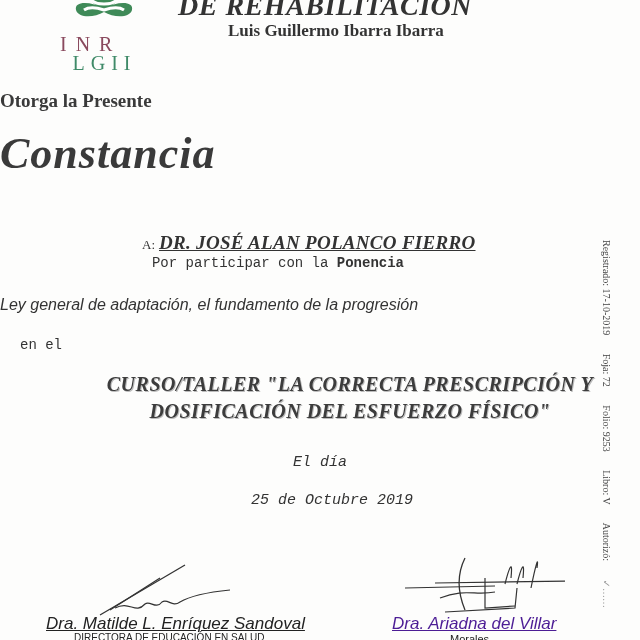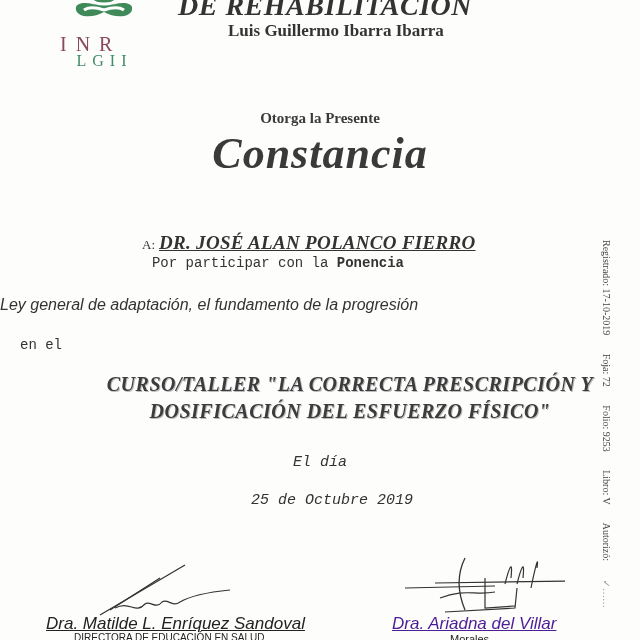--- a/index.html
+++ b/index.html
@@ -1,24 +1,24 @@
 <!DOCTYPE html>
 <html><head>
 <meta charset="utf-8">
 <style>
   html, body { margin:0; padding:0; }
   body { width:640px; height:640px; overflow:hidden; background:#fdfdfc; position:relative; font-family:"Liberation Serif", serif; color:#3a3a3a; }
   .abs { position:absolute; }
   .logo { left:58px; top:0; width:90px; height:75px; }
   .inr { left:60px; top:33px; width:85px; font-family:"Liberation Serif", serif; font-size:20px; letter-spacing:9px; color:#8a4a5e; }
-  .lgii { left:62px; top:52px; width:85px; text-align:center; font-family:"Liberation Serif", serif; font-size:16px; letter-spacing:6px; color:#3f8a68; }
+  .lgii { left:62px; top:52px; width:85px; text-align:center; font-family:"Liberation Serif", serif; font-size:20px; letter-spacing:6px; color:#3f8a68; }
   .inst-title { left:178px; top:-10px; font-family:"Liberation Serif", serif; font-style:italic; font-weight:bold; font-size:28px; color:#333; letter-spacing:0.5px; white-space:nowrap; }
   .inst-sub { left:228px; top:21px; font-family:"Liberation Serif", serif; font-weight:bold; font-size:17px; color:#333; white-space:nowrap;text-align:right; }
-  .otorga { left:0; width:640px; top:90px; text-align:center; font-family:"Liberation Serif", serif; font-weight:bold; font-size:15px; color:#3a3a3a;margin-top:20px; }
-  .constancia { left:0; width:640px; top:128px; text-align:center; font-family:"Liberation Serif", serif; font-style:italic; font-weight:bold; font-size:44px; color:#3a3a3a; letter-spacing:1px; }
+  .otorga { left:0; width:640px; top:90px; font-family:"Liberation Serif", serif; font-weight:bold; font-size:19px; color:#3a3a3a; }
+  .constancia { left:0; width:640px; top:128px; text-align:left; font-family:"Liberation Serif", serif; font-style:italic; font-weight:bold; font-size:44px; color:#3a3a3a; letter-spacing:1px; }
   .recipient { left:142px; top:204px; white-space:nowrap;margin-top:28px; }
   .recipient .a { font-family:"Liberation Serif", serif; font-size:13px; color:#333; }
   .recipient .name { font-family:"Liberation Serif", serif; font-style:italic; font-weight:bold; font-size:19px; color:#333; text-decoration:underline; padding-left:4px; letter-spacing:0.3px; }
   .mono { font-family:"Liberation Mono", monospace; color:#333; }
   .participa { left:0; width:556px; top:255px; text-align:center; font-size:14px; }
   .participa b { font-weight:bold; }
   .ponencia-title { left:0; width:640px; top:296px; font-family:"Liberation Sans", sans-serif; font-style:italic; font-size:16px; color:#333; }
   .en-el { left:0; width:640px; top:337px; font-size:14px;padding-left:20px; }
   .curso { left:100px; width:500px; top:371px; text-align:center; font-family:"Liberation Serif", serif; font-style:italic; font-weight:bold; font-size:20px; line-height:27px; color:#3c3c3c; letter-spacing:0.5px; text-shadow:1px 1px 0 #bbb; }
   .el-dia { left:0; width:640px; top:454px; text-align:center; font-size:15px; font-style:italic; }

